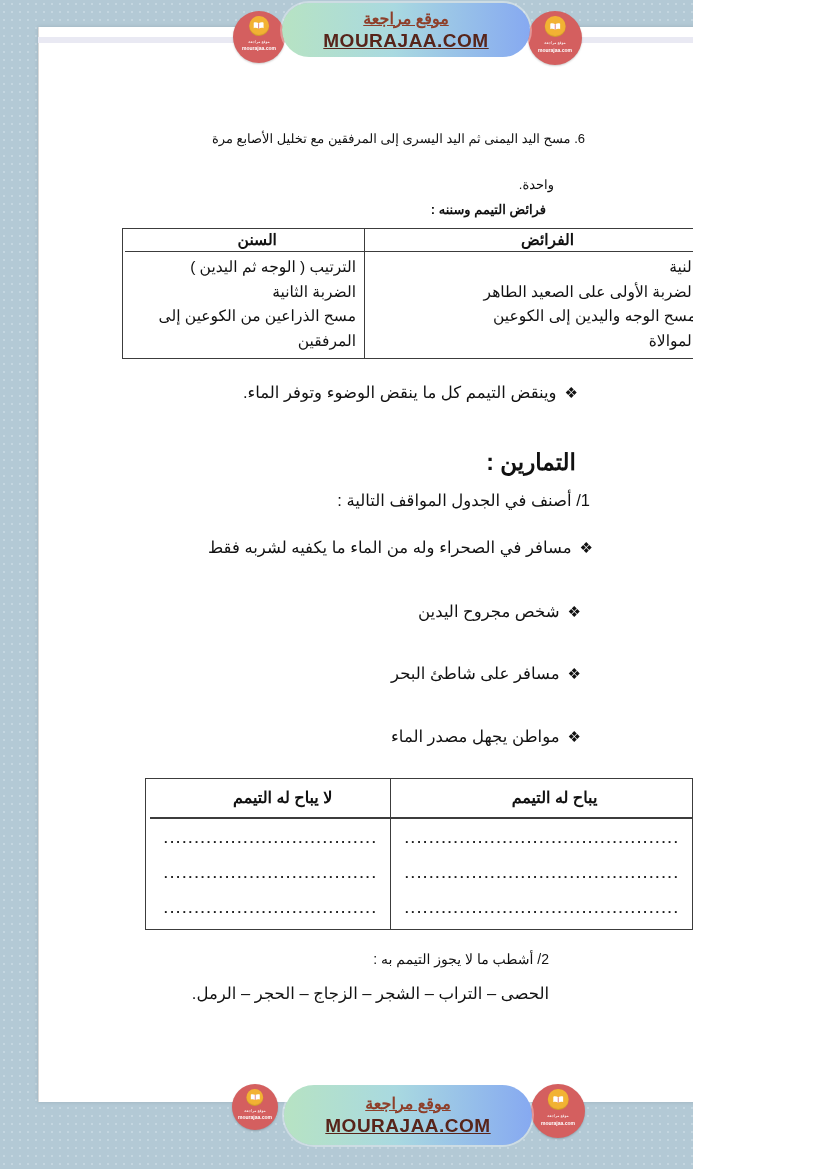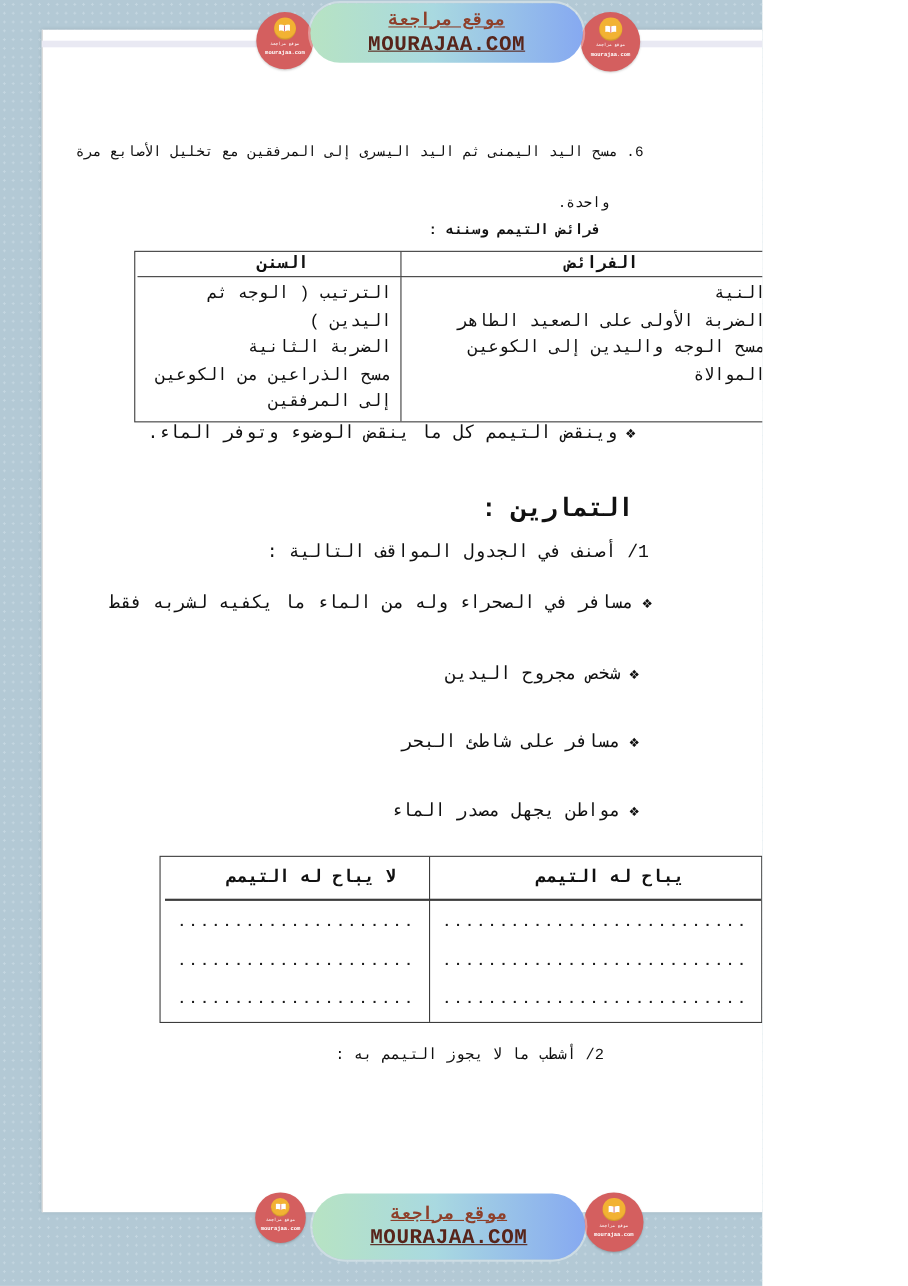--- a/index.html
+++ b/index.html
@@ -3,21 +3,21 @@
 <meta charset="utf-8">
 <style>
   html,body{margin:0;padding:0;}
   .stage{
     position:relative;
     width:693px;height:1169px;
     background-color:#b3c9d5;
     background-image:radial-gradient(#c4d6e0 1px, transparent 1.2px);
     background-size:8px 8px;
     overflow:hidden;
-    font-family:Liberation Mono, monospace;
+    font-family:Liberation Sans, sans-serif;
     color:#111;
   }
   .page{
     position:absolute;left:38px;top:27px;width:732px;height:1075px;
     background:#ffffff;
     border-left:1px solid #d9d9d9;
     box-shadow:0 0 4px rgba(0,0,0,0.12);
   }
   .page-strip{
     position:absolute;left:38px;top:37px;width:732px;height:6px;
@@ -184,20 +184,21 @@
       </div>
       <div class="tcell c-notallowed">
         <div class="dotline">......................................................................................</div>
         <div class="dotline">......................................................................................</div>
         <div class="dotline">......................................................................................</div>
       </div>
     </div>
   </div>
 
   <div class="txt" style="top:951px;right:144px;font-size:14px;">2/ أشطب ما لا يجوز التيمم به :</div>
+  <div class="txt" style="top:984px;right:144px;font-size:16.5px;">الحصى – التراب – الشجر – الزجاج – الحجر – الرمل.</div>
 
   <div class="logo logo-bl">
     <span class="yc">
       <svg width="10" height="7" viewBox="0 0 20 14">
           <path d="M10 2 C7 0 3 0 1 1 L1 11 C3 10 7 10 10 12 C13 10 17 10 19 11 L19 1 C17 0 13 0 10 2 Z" fill="#fff"></path>
           <line x1="10" y1="2" x2="10" y2="12" stroke="#d45f5f" stroke-width="1.4"></line>
         </svg>
     </span>
     <span class="lt1">موقع مراجعة</span>
     <span class="lt2">mourajaa.com</span>

